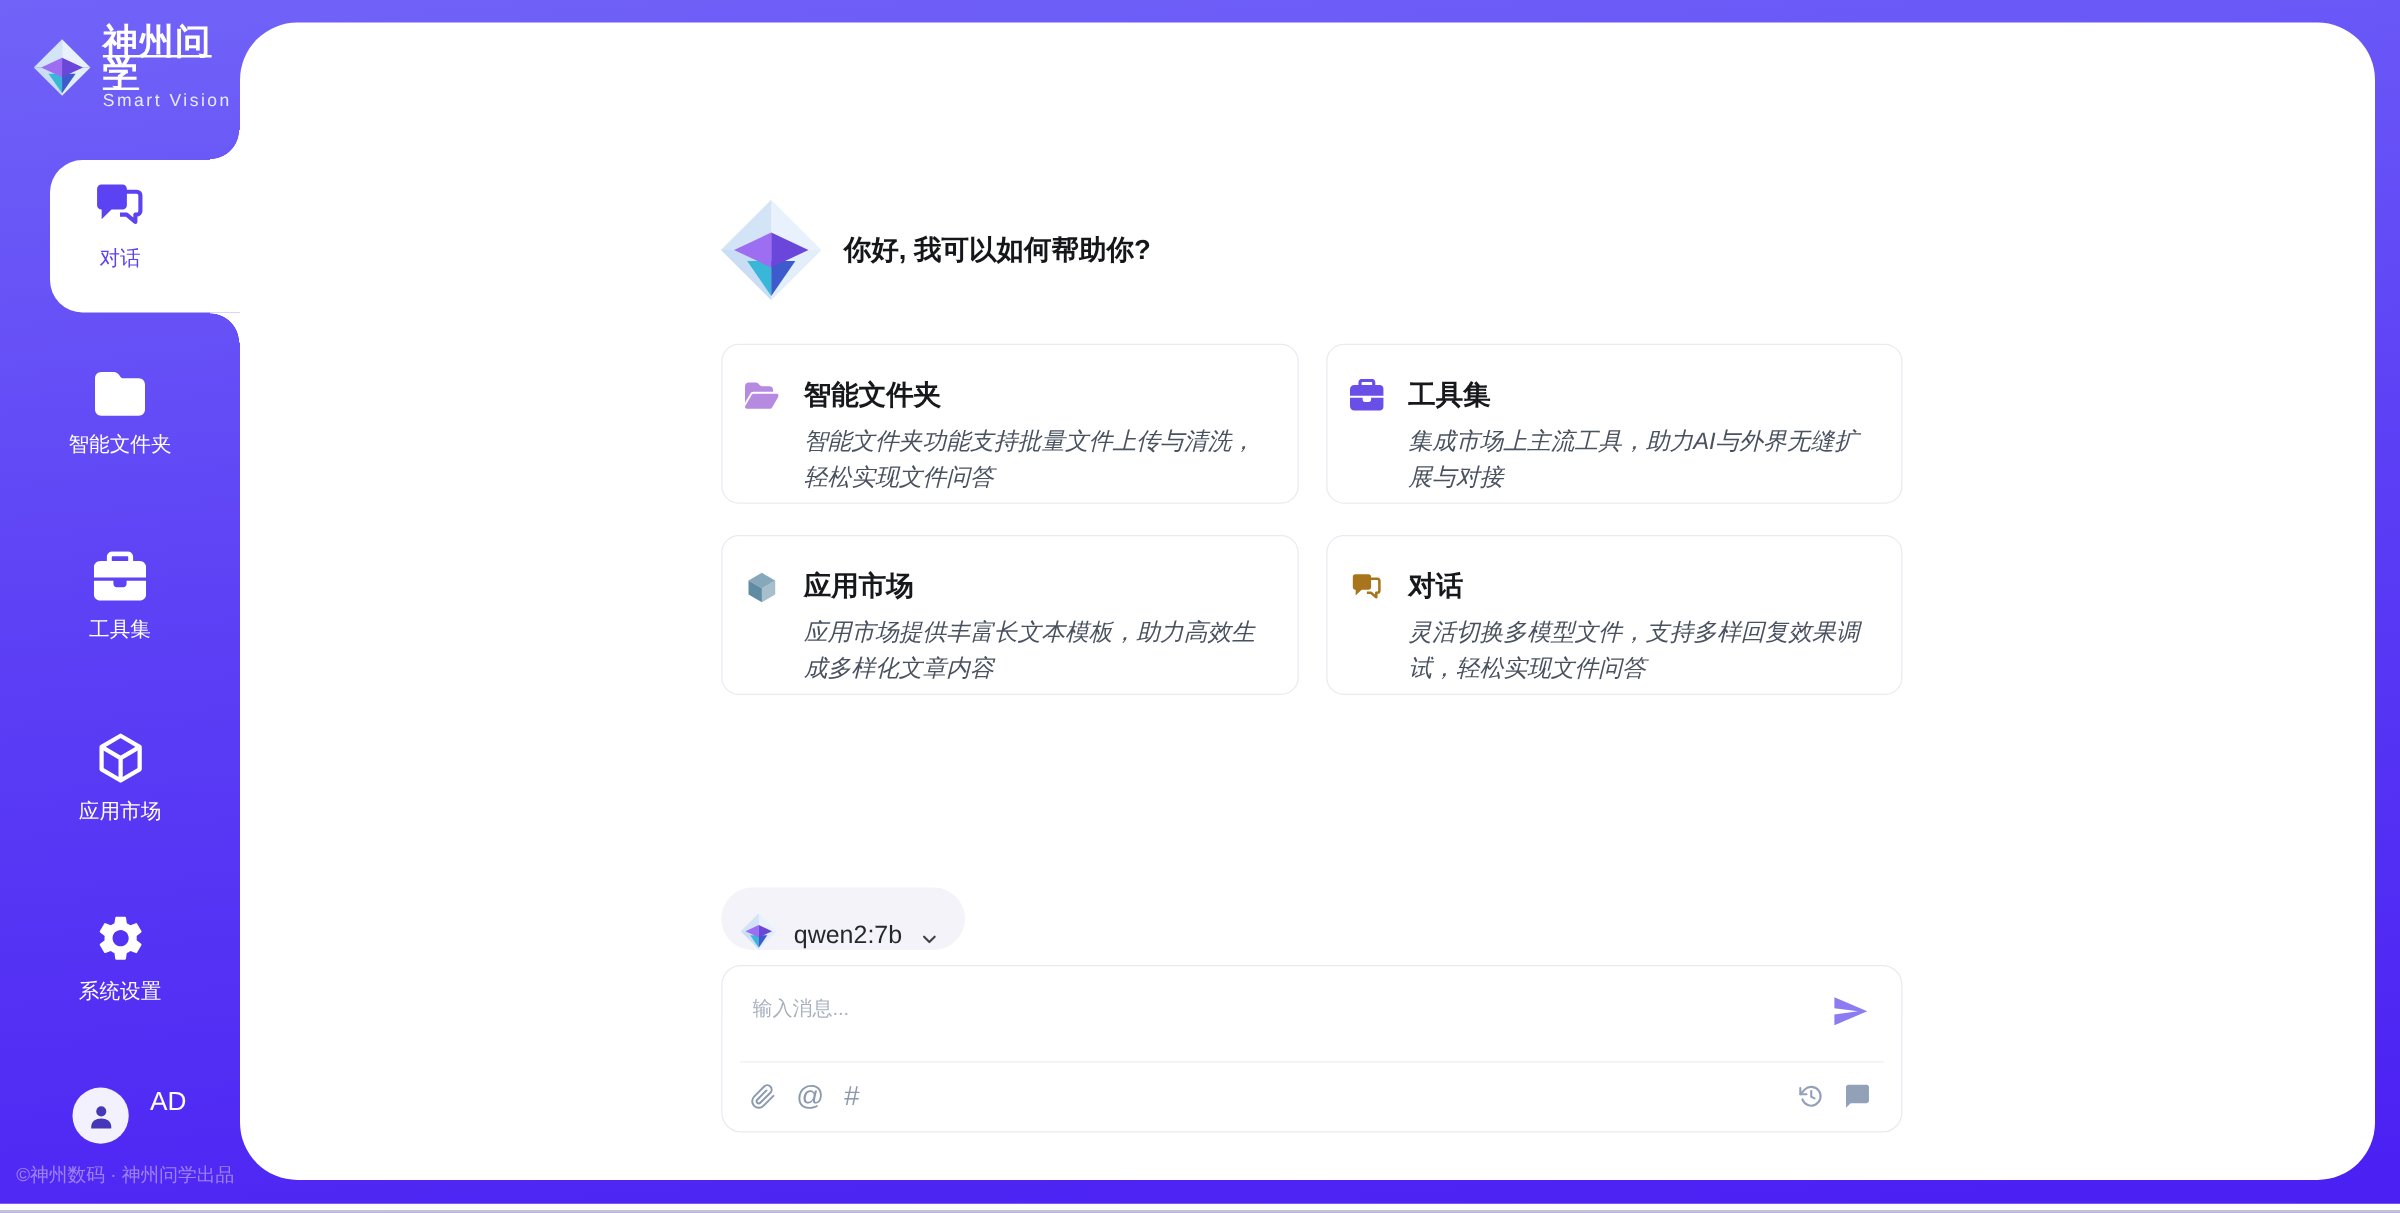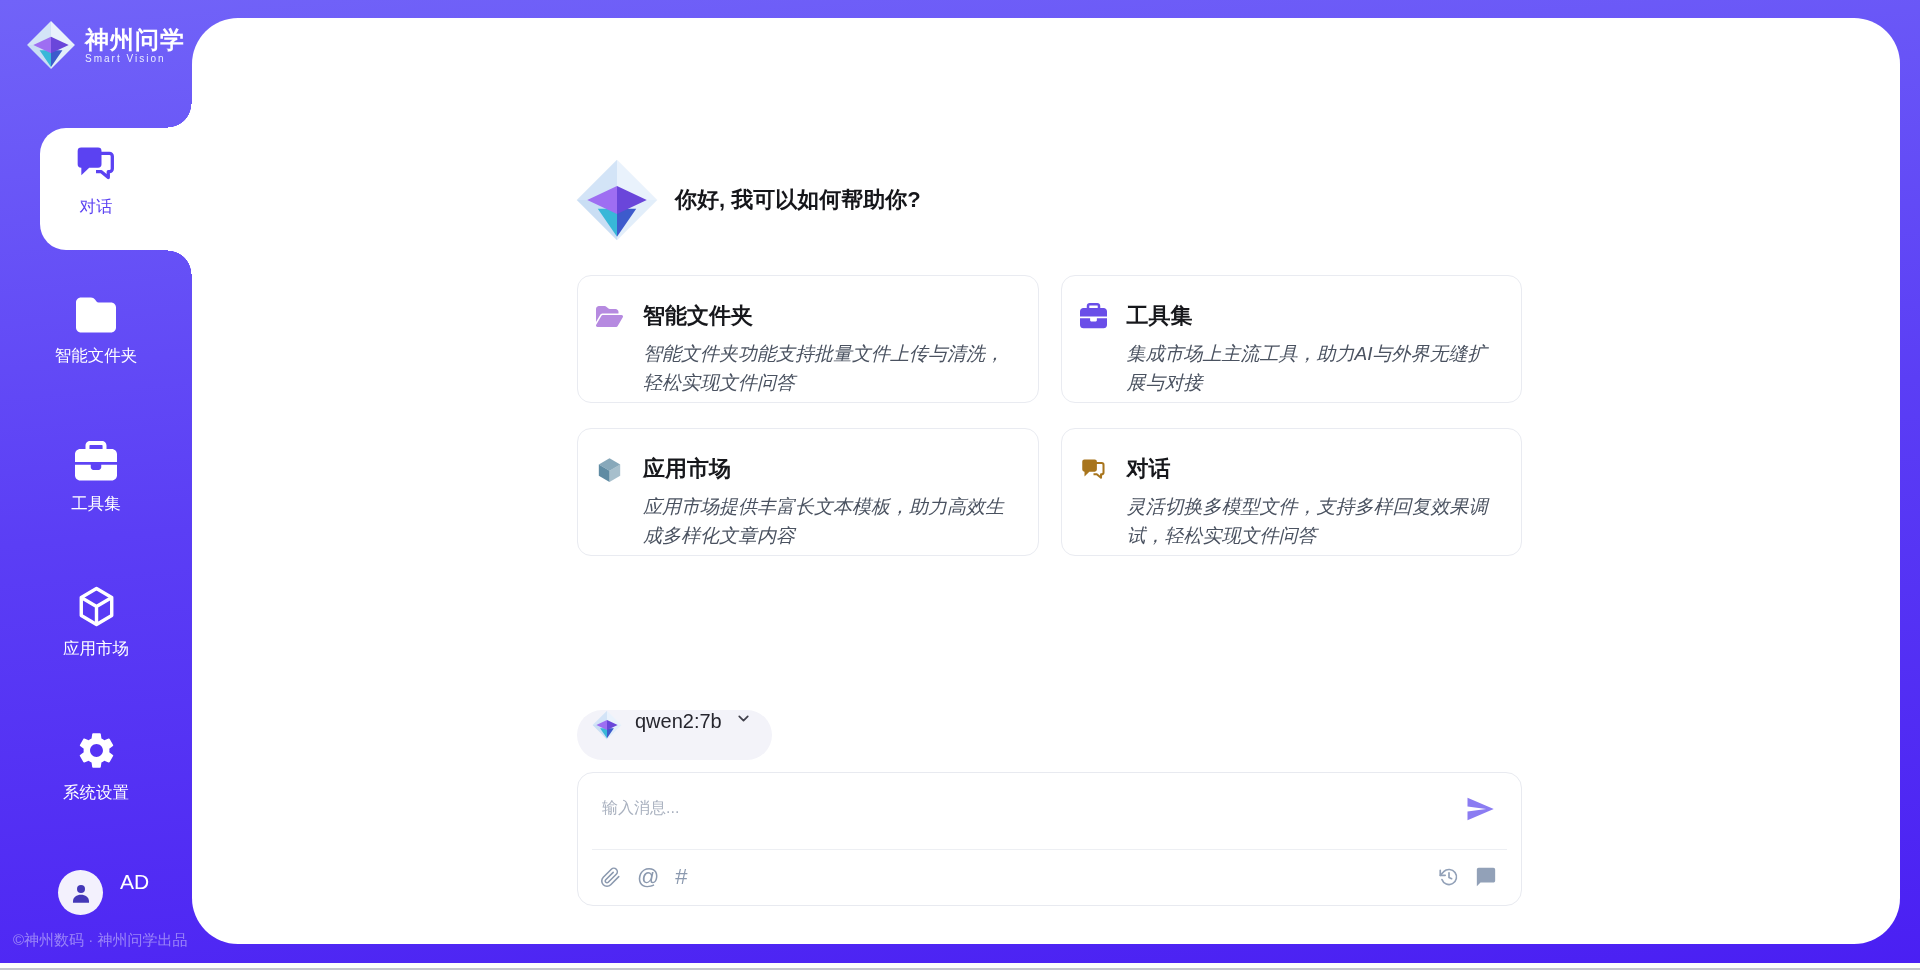--- a/index.html
+++ b/index.html
@@ -17,22 +17,22 @@
   }
   .bottom-strip{
     position:absolute; left:0; bottom:0; width:1920px; height:7px;
     background:#fdfdfd; border-bottom:2px solid #c3c5cd; z-index:3;
   }
 
   
   .sidebar{ position:absolute; left:0; top:0; width:192px; height:970px; z-index:2; }
   .brand{ position:absolute; left:26px; top:20px; display:flex; align-items:center; gap:9px; }
   .brand-logo{ width:50px; height:50px; }
-  .brand-name{ color:#fff; font-size:24px; font-weight:bold; letter-spacing:1px; line-height:26px; }
-  .brand-sub{ color:#e9ecff; font-size:10px; letter-spacing:2px; }
+  .brand-name{ color:#fff; font-size:28px; font-weight:bold; letter-spacing:1px; line-height:26px;text-decoration:underline; }
+  .brand-sub{ color:#e9ecff; font-size:14px; letter-spacing:2px; }
 
   .nav-bulge{
     position:absolute; left:40px; top:128px; width:153px; height:122px;
     background:#fff; border-radius:26px 0 0 26px; z-index:2;
   }
   .fillet{ position:absolute; left:168px; width:24px; height:24px; z-index:2; }
   .fillet.top{ top:104px; background:radial-gradient(circle 24px at 0 0, rgba(0,0,0,0) 23px, #fff 23.5px); }
   .fillet.bottom{ top:250px; background:radial-gradient(circle 24px at 0 100%, rgba(0,0,0,0) 23px, #fff 23.5px); }
 
   .side-item{
@@ -62,21 +62,21 @@
     height:128px; background:#fff; border:1.5px solid #e9ebf1; border-radius:14px;
     padding:25px 24px 0 18px; cursor:pointer;
   }
   .card-head{ display:flex; align-items:center; gap:20px; }
   .card-icon{ width:27px; height:27px; flex:0 0 auto; }
   .card-title{ font-size:22px; font-weight:bold; color:#17181c; }
   .card-desc{ margin:8px 0 0 47px; font-size:19px; line-height:29px; color:#4a5260;font-style:italic; }
 
   .model-pill{
     position:absolute; left:577px; top:710px; height:50px; border-radius:25px;
-    background:#f3f3f9; display:inline-flex; align-items:flex-start; gap:13px;
+    background:#f3f3f9; display:inline-flex; align-items:flex-end; gap:13px;
     padding:0 20px 0 15px; z-index:4; cursor:pointer;
   }
   .pill-logo{ width:30px; height:30px; }
   .pill-text{ font-size:20px; color:#26262e; }
 
   .composer{
     position:absolute; left:577px; top:772px; width:945px; height:134px;
     background:#fff; border:1.5px solid #e8eaf0; border-radius:16px; z-index:4;
   }
   .composer input{

